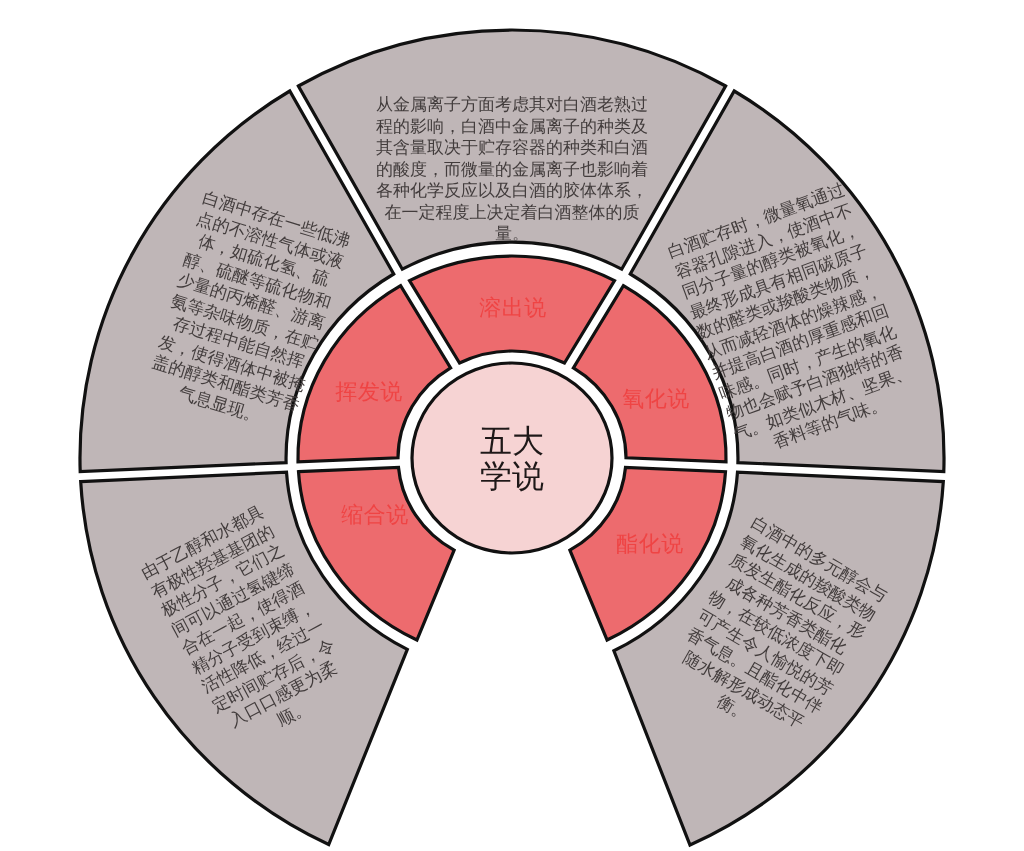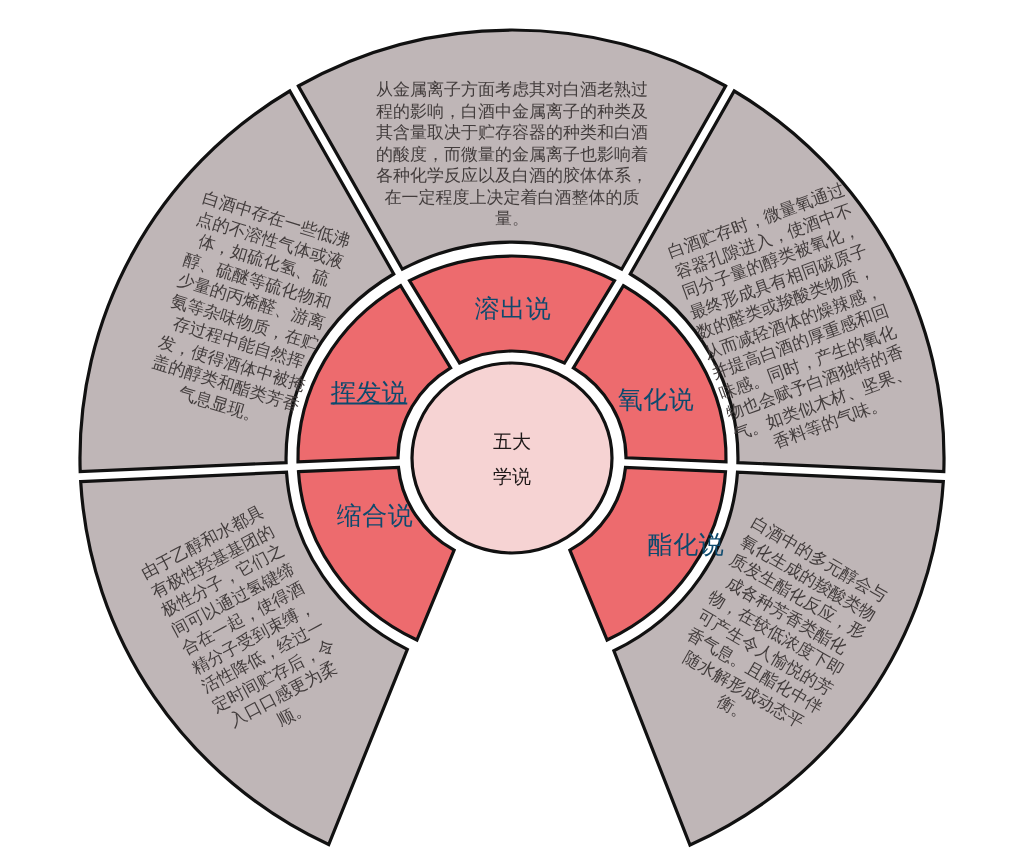--- a/index.html
+++ b/index.html
@@ -43,33 +43,33 @@
       white-space: pre;
       text-align: center;
       font-size: 17px;
       line-height: 21.5px;
       color: #423c3c;
       transform-origin: 50% 50%;
     }
     .label {
       position: absolute;
       white-space: pre;
-      font-size: 25px;
-      color: #0c4a6e;
+      font-size: 22px;
+      color: #ef4444;
       transform: translate(-50%, -50%);
       letter-spacing: 0.5px;
     }
     .hub-title {
       position: absolute;
       left: 512px;
       top: 459px;
       transform: translate(-50%, -50%);
       white-space: pre;
       text-align: center;
-      font-size: 19px;
+      font-size: 32px;
       line-height: 35px;
       color: #1e1818;
     }
   </style>
 </head>
 <body>
 
 <svg id="diagram" viewBox="0 0 1024 851" xmlns="http://www.w3.org/2000/svg">
 
   <path class="seg-outer" d="M 298.4 86.0 A 432 428 0 0 1 725.6 86.0 L 621.7 269.2 A 226 216 0 0 0 402.3 269.2 Z" fill="#bfb6b7"></path>
@@ -85,25 +85,25 @@
   <path class="seg-inner" d="M 298.0 461.9 A 214 202 0 0 1 400.6 285.6 L 450.6 367.9 A 114 107 0 0 0 398.0 457.8 Z" fill="#ed6b6e"></path>
 
   <ellipse class="hub" cx="512" cy="458" rx="100" ry="95" fill="#f6d3d3"></ellipse>
 </svg>
 
 <div class="hub-title">五大
 学说</div>
 
 <div class="label" style="left:513px; top:308px;">溶出说</div>
 <div class="label" style="left:656px; top:399px;">氧化说</div>
-<div class="label" style="left:650px; top:544px;margin-left:36px;">酯化说</div>
+<div class="label" style="left:650px; top:544px;">酯化说</div>
 <div class="label" style="left:375px; top:515px;">缩合说</div>
-<div class="label" style="left:369px; top:392px;text-decoration:underline;">挥发说</div>
+<div class="label" style="left:369px; top:392px;">挥发说</div>
 
-<div class="desc" style="left:512px; top:154px; transform: translate(-50%,-50%);">从金属离子方面考虑其对白酒老熟过
+<div class="desc" style="left:512px; top:169px; transform: translate(-50%,-50%);">从金属离子方面考虑其对白酒老熟过
 程的影响，白酒中金属离子的种类及
 其含量取决于贮存容器的种类和白酒
 的酸度，而微量的金属离子也影响着
 各种化学反应以及白酒的胶体体系，
 在一定程度上决定着白酒整体的质
 量。</div>
 <div class="desc" style="left:793px; top:322px; transform: translate(-50%,-50%) rotate(-20deg);">白酒贮存时，微量氧通过
 容器孔隙进入，使酒中不
 同分子量的醇类被氧化，
 最终形成具有相同碳原子

